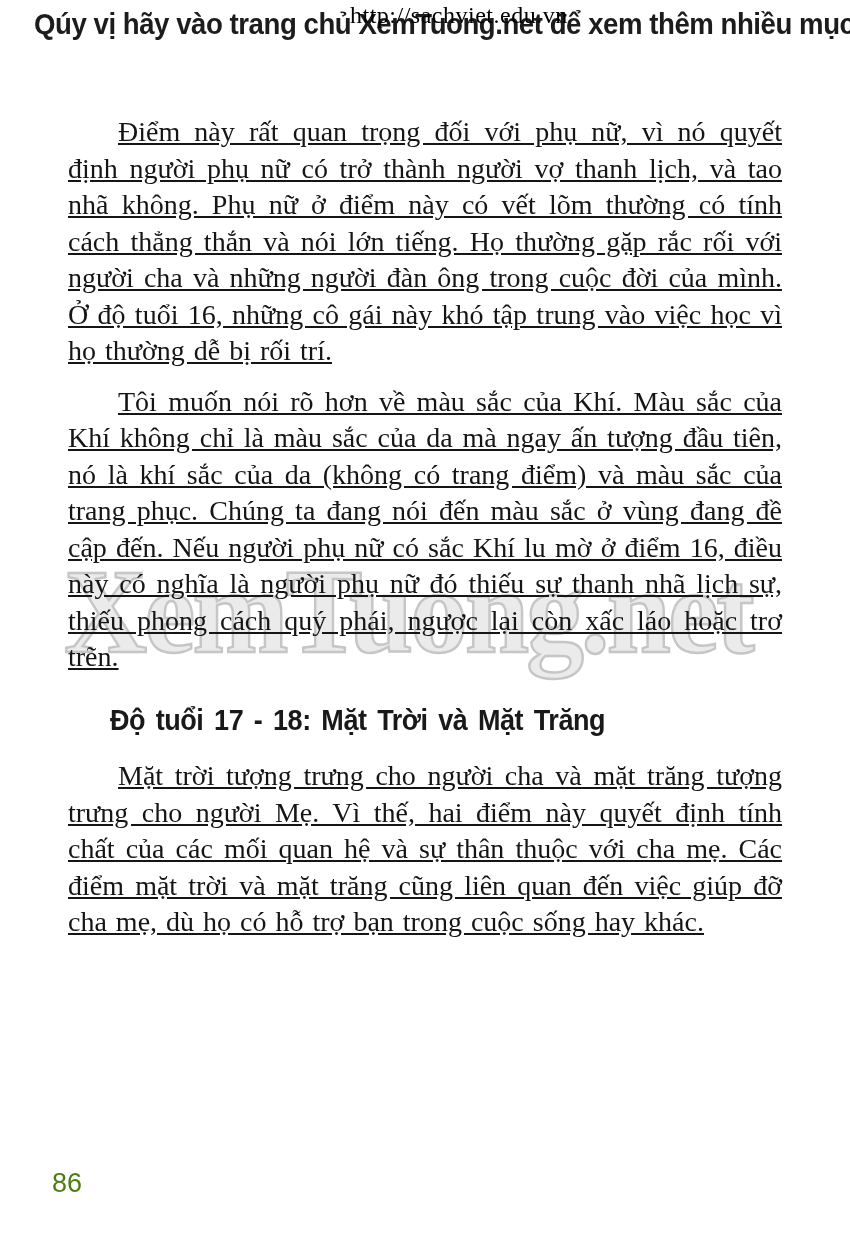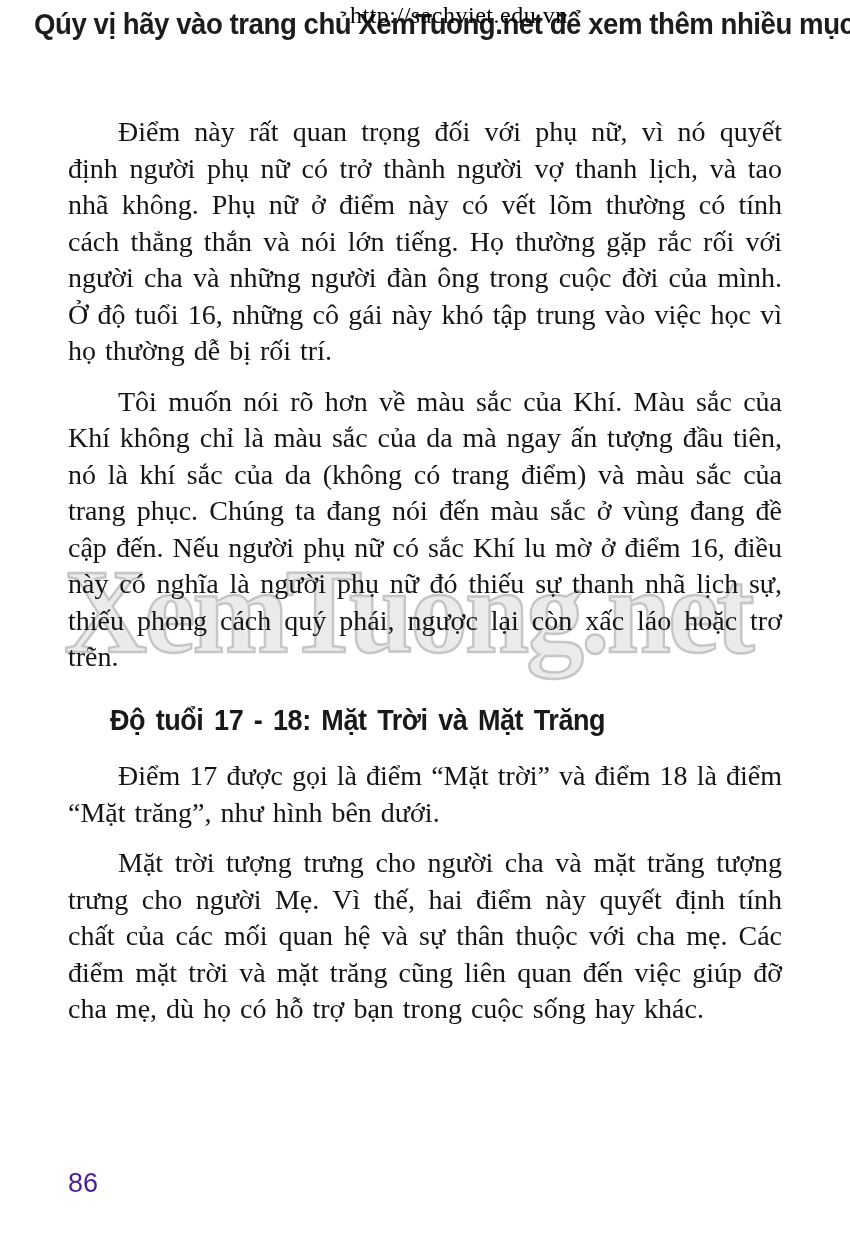--- a/index.html
+++ b/index.html
@@ -63,59 +63,59 @@
     font-size: 28px;
     line-height: 36.5px;
     color: #151515;
     text-align: justify;
   }
 
   .page-text p {
     margin: 0 4px 14px 0;
     text-indent: 50px;
     word-spacing: 2px;
+    text-decoration: underline;
   }
 
   .section-heading {
     font-family: "Liberation Sans", sans-serif;
     font-weight: 700;
     font-size: 30px;
     color: #191919;
     margin: 26px 0 20px 42px;
     letter-spacing: -0.5px;
     white-space: nowrap;
     transform: scaleX(0.9);
     transform-origin: left center;
     word-spacing: 4px;
   }
 
   .page-number {
     position: absolute;
-    left: 68px; top: 1168px;
+    left: 52px; top: 1168px;
     font-family: "Liberation Sans", sans-serif;
     font-size: 27px;
-    color: #4c1d95;
+    color: #4d7c0f;
     z-index: 1;
     text-align: right;
   }
 </style>
 </head>
 <body>
 
 <div class="banner">Qúy vị hãy vào trang chủ XemTuong.net để xem thêm nhiều mục hay khác</div>
 
 <div class="overlay-url">http://sachviet.edu.vn</div>
 
 <div class="watermark">XemTuong.net</div>
 
 <div class="page-text">
   <p>Điểm này rất quan trọng đối với phụ nữ, vì nó quyết định người phụ nữ có trở thành người vợ thanh lịch, và tao nhã không. Phụ nữ ở điểm này có vết lõm thường có tính cách thẳng thắn và nói lớn tiếng. Họ thường gặp rắc rối với người cha và những người đàn ông trong cuộc đời của mình. Ở độ tuổi 16, những cô gái này khó tập trung vào việc học vì họ thường dễ bị rối trí.</p>
 
   <p>Tôi muốn nói rõ hơn về màu sắc của Khí. Màu sắc của Khí không chỉ là màu sắc của da mà ngay ấn tượng đầu tiên, nó là khí sắc của da (không có trang điểm) và màu sắc của trang phục. Chúng ta đang nói đến màu sắc ở vùng đang đề cập đến. Nếu người phụ nữ có sắc Khí lu mờ ở điểm 16, điều này có nghĩa là người phụ nữ đó thiếu sự thanh nhã lịch sự, thiếu phong cách quý phái, ngược lại còn xấc láo hoặc trơ trẽn.</p>
 
   <div class="section-heading">Độ tuổi 17 - 18: Mặt Trời và Mặt Trăng</div>
 
-  <p>Điểm 17 được gọi là điểm “Mặt trời” và điểm 18 là điểm “Mặt trăng”, như hình bên dưới.</p>
 
   <p>Mặt trời tượng trưng cho người cha và mặt trăng tượng trưng cho người Mẹ. Vì thế, hai điểm này quyết định tính chất của các mối quan hệ và sự thân thuộc với cha mẹ. Các điểm mặt trời và mặt trăng cũng liên quan đến việc giúp đỡ cha mẹ, dù họ có hỗ trợ bạn trong cuộc sống hay khác.</p>
 </div>
 
 <div class="page-number">86</div>
 
 </body></html>

